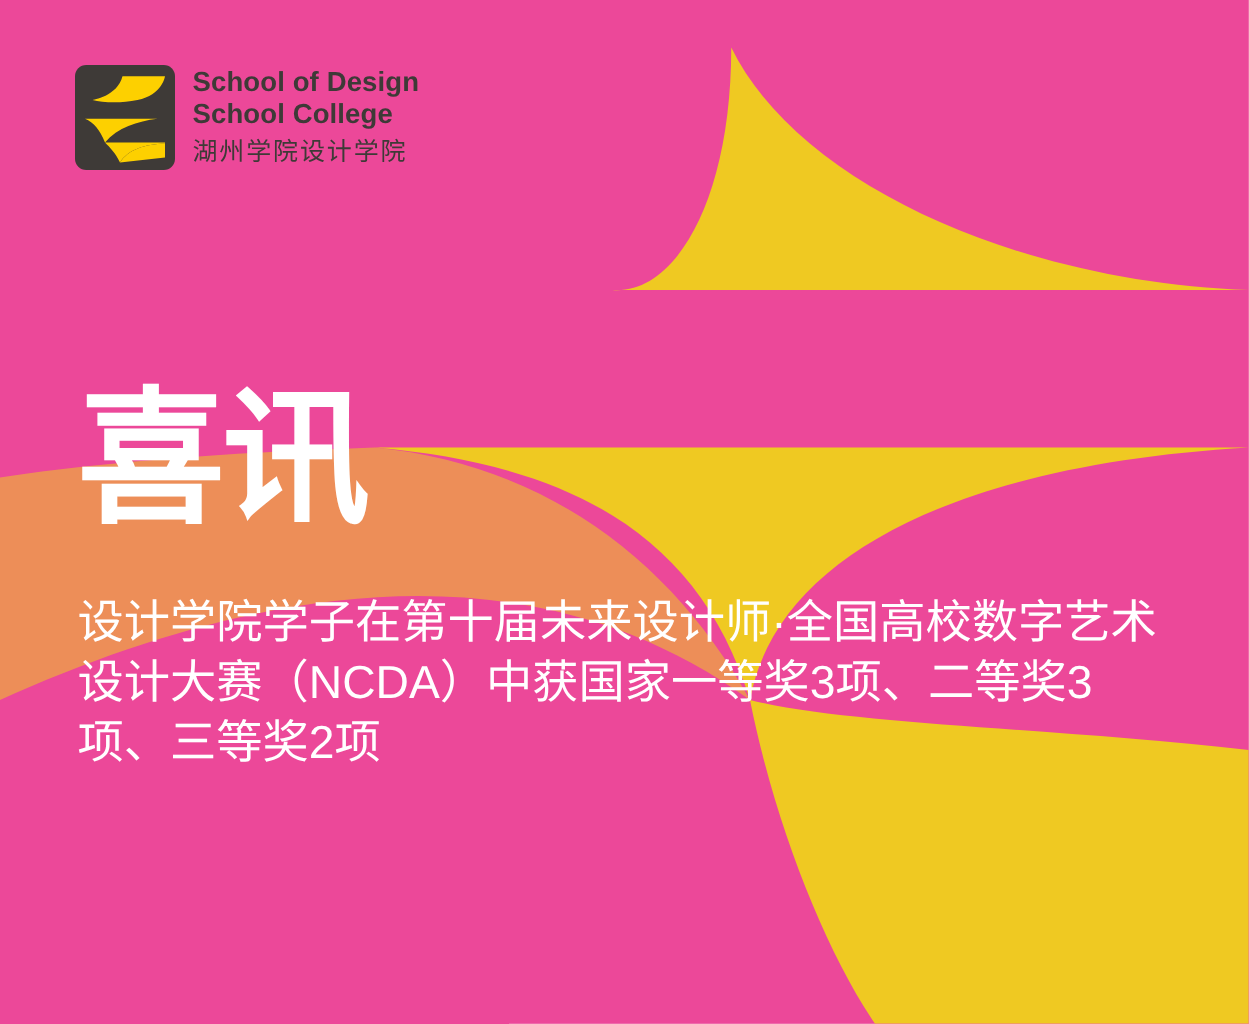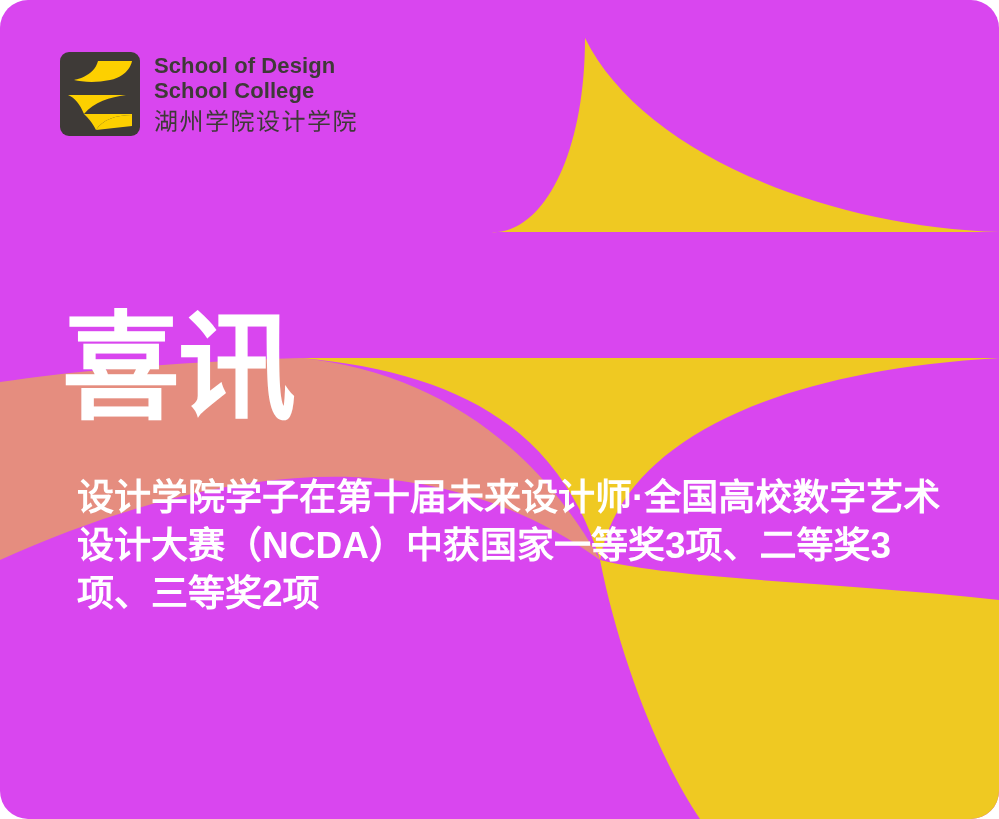--- a/index.html
+++ b/index.html
@@ -11,23 +11,22 @@
     width: 999px;
     height: 819px;
     overflow: hidden;
     font-family: "Liberation Sans", "DejaVu Sans", sans-serif;
   }
 
   .poster {
     position: relative;
     width: 999px;
     height: 819px;
-    background: #d946ef;
+    background: #ec4899;
     overflow: hidden;
-    border-radius: 28px;
   }
 
   
   .watermark {
     position: absolute;
     left: 0;
     top: 0;
     width: 999px;
     height: 819px;
     pointer-events: none;
@@ -59,21 +58,21 @@
   .logo-line-en {
     color: #3E3A37;
     font-size: 22px;
     font-weight: bold;
     line-height: 25px;
     letter-spacing: 0.1px;
     white-space: nowrap;
   }
   .logo-line-cn {
     color: #3E3A37;
-    font-size: 24px;
+    font-size: 20px;
     font-weight: normal;
     line-height: 30px;
     letter-spacing: 1.5px;
     margin-top: 4px;
     white-space: nowrap;
   }
 
   
   .headline {
     position: absolute;
@@ -85,27 +84,27 @@
     font-weight: bold;
     line-height: 118px;
     letter-spacing: -2px;
     white-space: nowrap;
     margin-top: 44px;
   }
 
   
   .body-text {
     position: absolute;
-    left: 77px;
+    left: 62px;
     top: 474px;
     width: 880px;
     z-index: 2;
     color: #FFFFFF;
     font-size: 37px;
-    font-weight: bold;
+    font-weight: normal;
     line-height: 48px;
     letter-spacing: 0px;
     word-break: break-all;
   }
 </style>
 </head>
 <body>
 
 <div class="poster">
 

